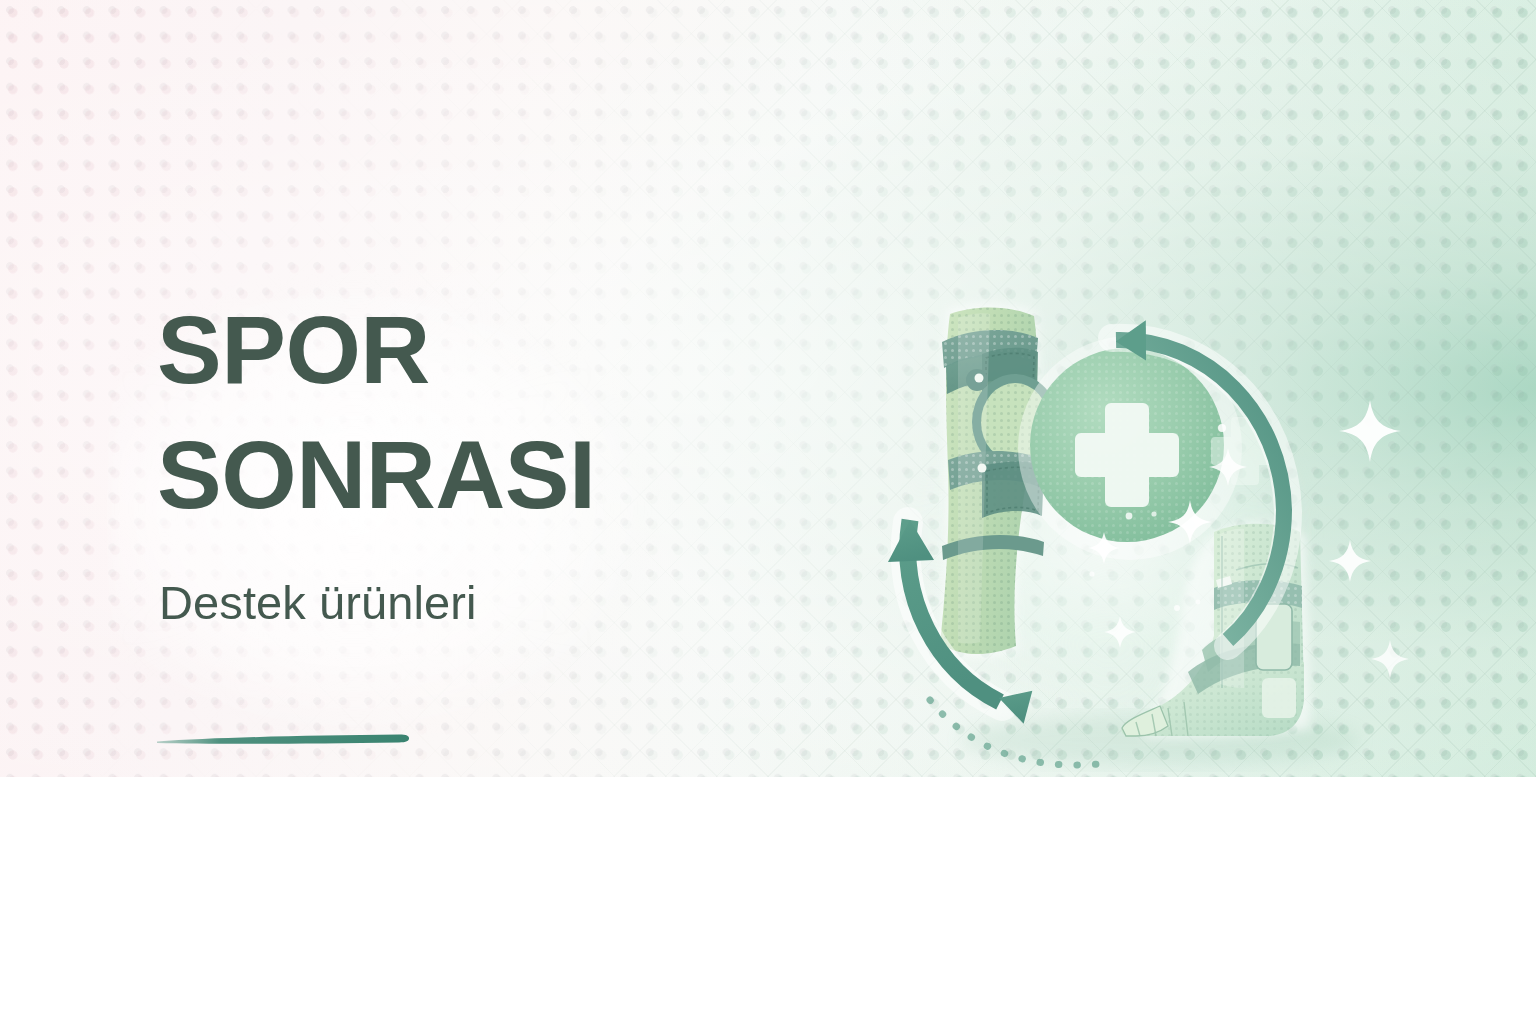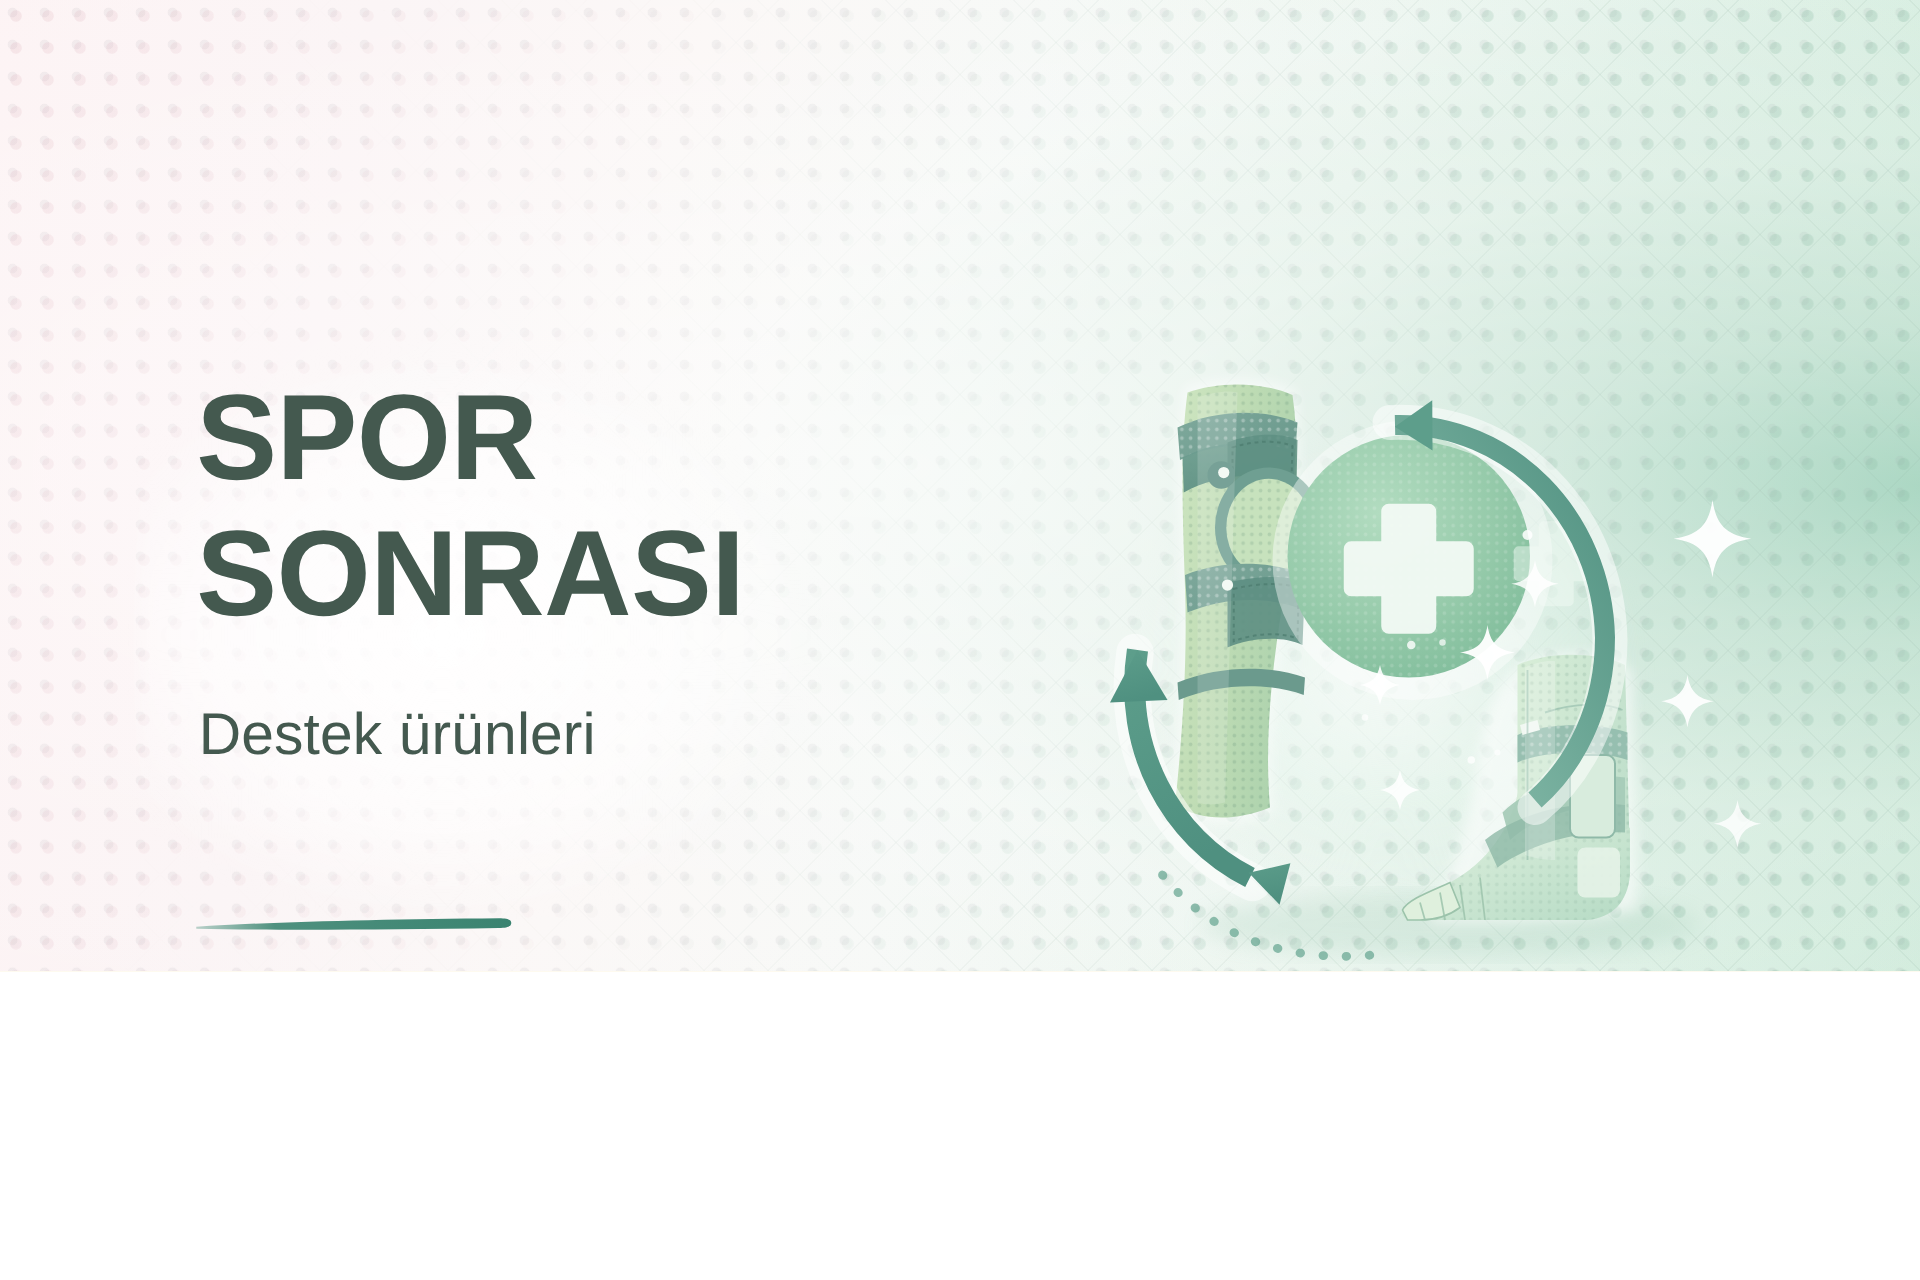--- a/index.html
+++ b/index.html
@@ -83,21 +83,21 @@
   }
   .headline {
     color: #44594f;
     font-size: 97px;
     font-weight: 700;
     line-height: 1.12;
     letter-spacing: -0.5px;
     margin: 0;
     white-space: nowrap;
   }
-  .headline .l2 { display: block; }
+  .headline .l2 { display: block; margin-top: 16px; }
   .sub1 {
     color: #44594f;
     font-size: 47px;
     font-weight: 400;
     letter-spacing: 0.1px;
     margin: 46px 0 18px 2px;
     white-space: nowrap;
   }
   .sub2 {
     color: #44594f;

